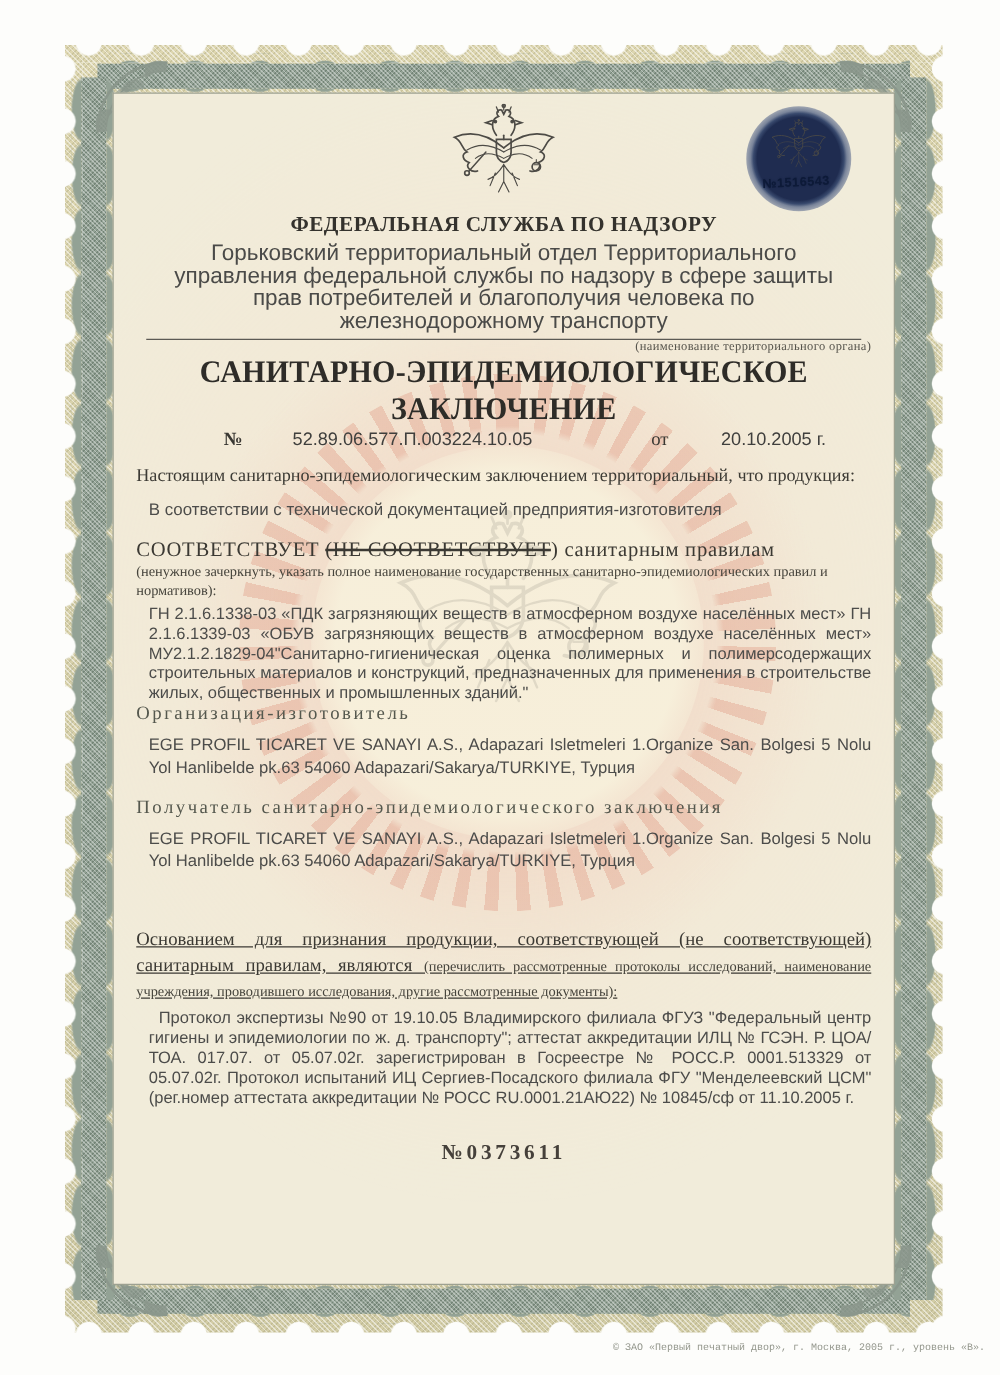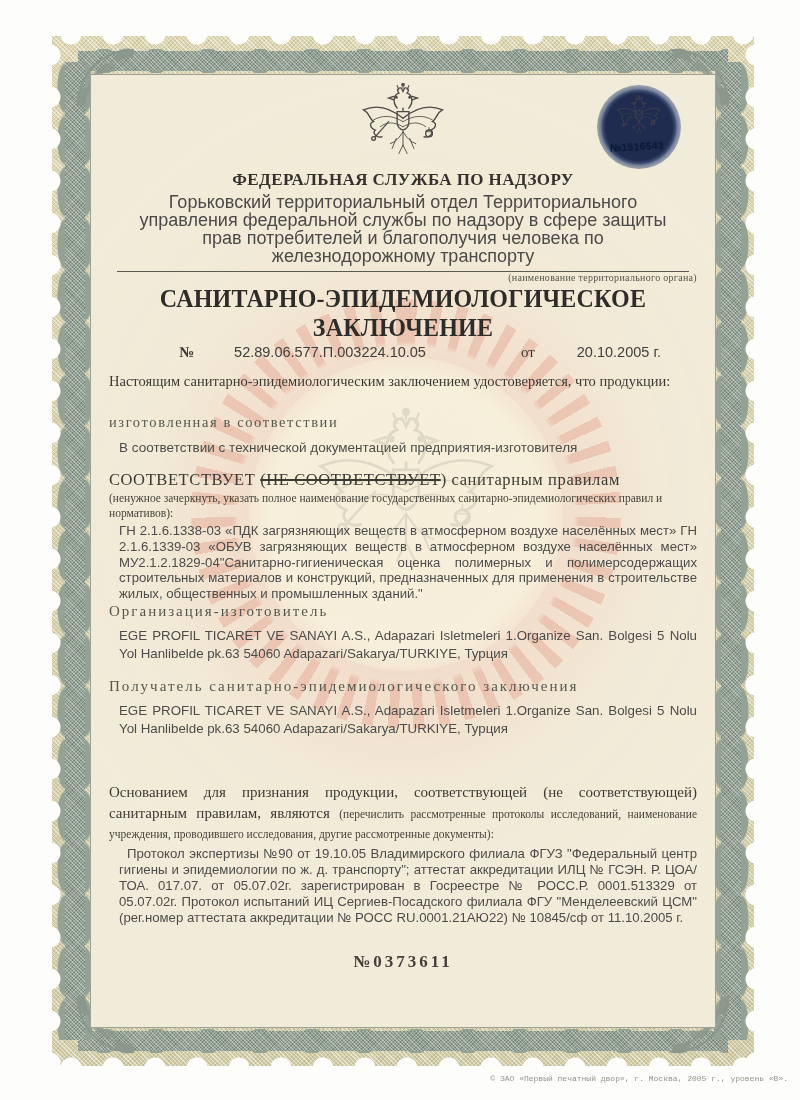--- a/index.html
+++ b/index.html
@@ -103,21 +103,21 @@
     font-size:13.5px;line-height:18px;color:#4c4c4a;}
   .conform{margin-top:12px;font-size:16.5px;line-height:22px;letter-spacing:.6px;color:#3b3933;}
   .conform .strike{text-decoration:line-through;text-decoration-thickness:2px;}
   .hint{font-size:11.5px;line-height:14.5px;color:#46443c;}
   .regs{margin-top:3px;padding-left:10px;text-align:justify;
     font-family:"Liberation Sans",sans-serif;font-size:13.2px;line-height:15.8px;color:#4c4c4a;}
   .label-big{margin-top:0;font-size:15px;line-height:19px;letter-spacing:2px;color:#55584e;}
   .addr{margin-top:6px;padding-left:10px;text-align:justify;
     font-family:"Liberation Sans",sans-serif;font-size:13.3px;line-height:18px;color:#4c4c4a;}
   .label-big.recipient{margin-top:14px;}
-  .basis{margin-top:44px;text-align:justify;color:#3c3a34;}
+  .basis{margin-top:44px;text-align:justify;color:#3c3a34;text-decoration:underline;}
   .basis .main{font-size:15px;line-height:21px;word-spacing:2px;}
   .basis .hint{font-size:11.5px;}
   .protocols{margin-top:4px;padding-left:10px;text-indent:8px;text-align:justify;
     font-family:"Liberation Sans",sans-serif;font-size:13.2px;line-height:16px;color:#4c4c4a;}
   .serial{margin-top:26px;text-align:center;font-size:17px;font-weight:bold;
     letter-spacing:3px;color:#45403a;}
   .printer-note{position:absolute;right:12px;top:1074px;font-family:Liberation Mono, monospace;
     font-size:8px;color:#93968c;}
 </style>
 </head>
@@ -235,23 +235,22 @@
         <div class="rule-cap">(наименование территориального органа)</div>
 
         <div class="title">САНИТАРНО-ЭПИДЕМИОЛОГИЧЕСКОЕ ЗАКЛЮЧЕНИЕ</div>
         <div class="numrow">
           <span class="no">№</span>
           <span class="num">52.89.06.577.П.003224.10.05</span>
           <span class="ot">от</span>
           <span class="date">20.10.2005 г.</span>
         </div>
 
-        <div class="certify">Настоящим санитарно-эпидемиологическим заключением удостоверяется, что продукции:</div>
-
-        <div class="sec-label">изготовленная в соответствии</div>
+        <div class="certify">Настоящим санитарно-эпидемиологическим заключением территориальный, что продукция:</div>
+
         <div class="made-val">В соответствии с технической документацией предприятия-изготовителя</div>
 
         <div class="conform">
           <span>СООТВЕТСТВУЕТ </span><span class="strike">(НЕ СООТВЕТСТВУЕТ</span><span>) санитарным правилам</span>
         </div>
         <div class="hint">(ненужное зачеркнуть, указать полное наименование государственных санитарно-эпидемиологических правил и нормативов):</div>
 
         <div class="regs">ГН 2.1.6.1338-03 «ПДК загрязняющих веществ в атмосферном воздухе населённых мест» ГН 2.1.6.1339-03 «ОБУВ загрязняющих веществ в атмосферном воздухе населённых мест» МУ2.1.2.1829-04"Санитарно-гигиеническая оценка полимерных и полимерсодержащих строительных материалов и конструкций, предназначенных для применения в строительстве жилых, общественных и промышленных зданий."</div>
 
         <div class="label-big">Организация-изготовитель</div>

